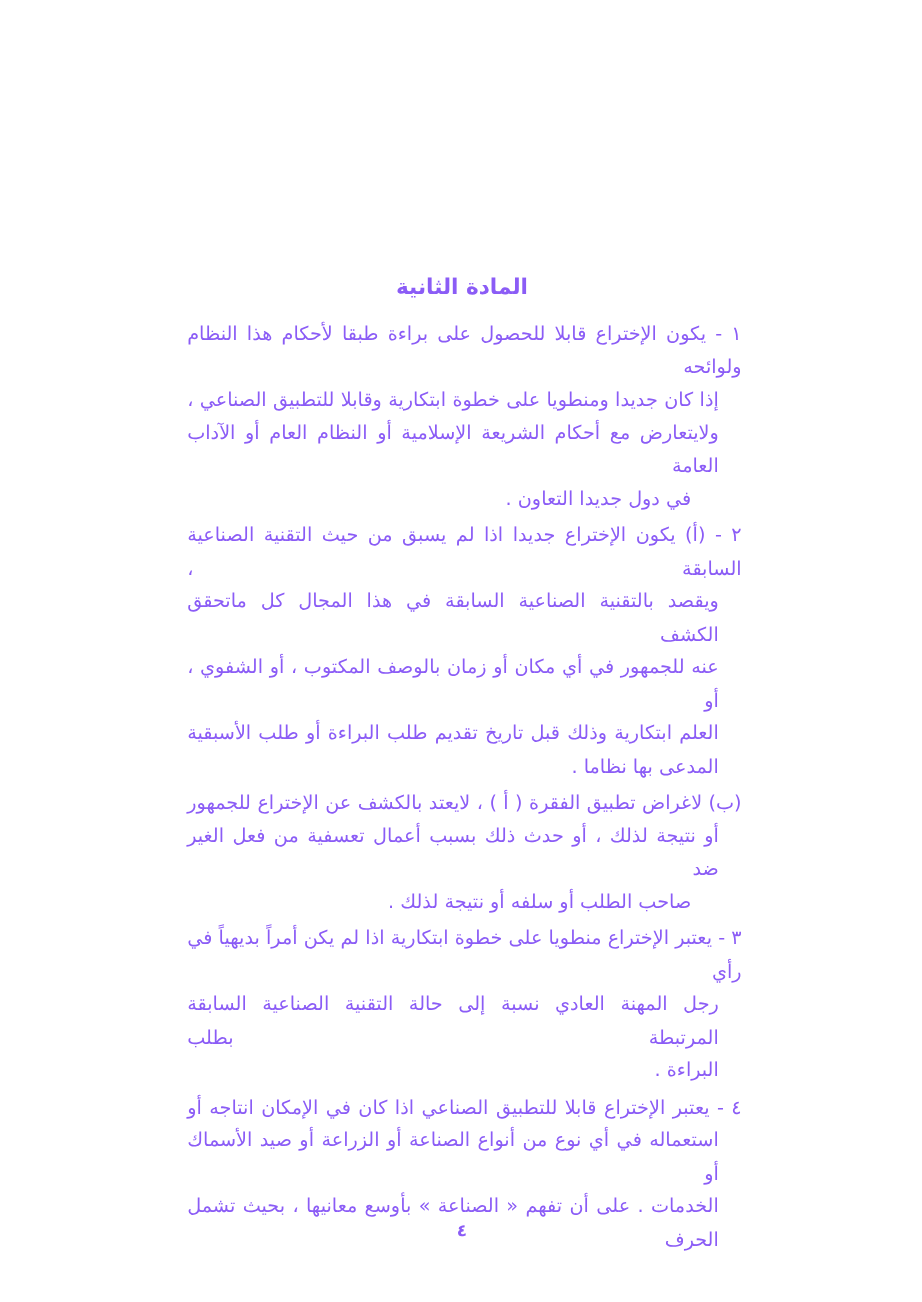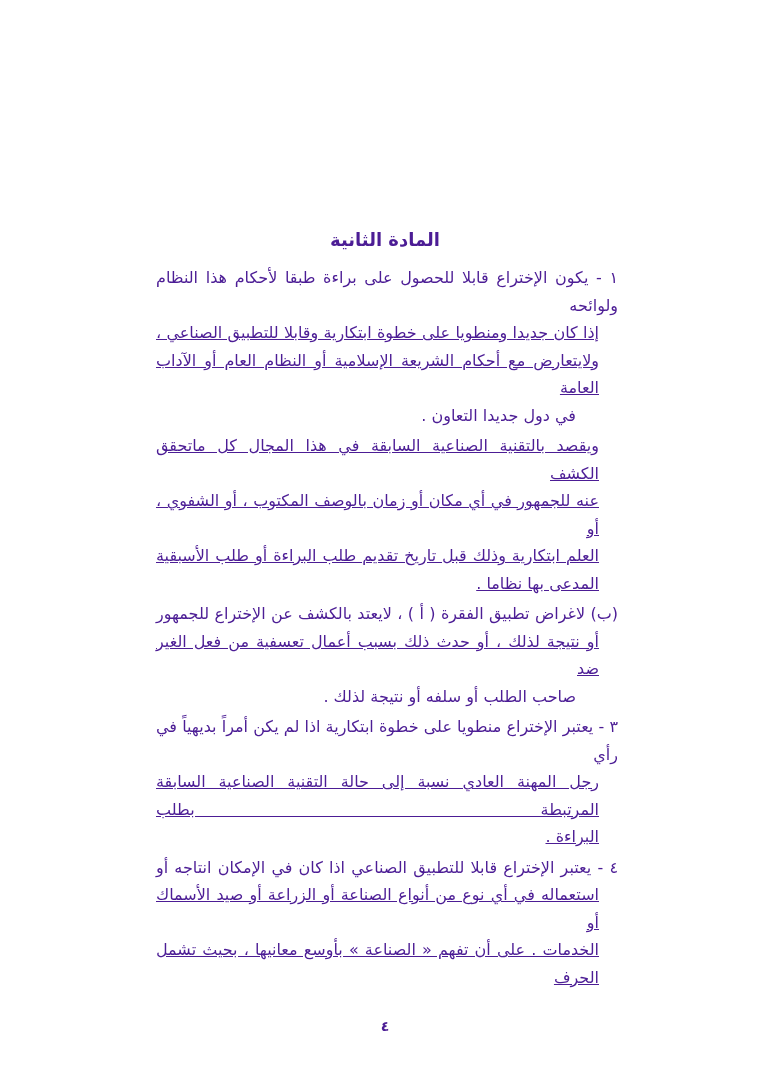--- a/index.html
+++ b/index.html
@@ -5,21 +5,21 @@
   html, body {
     margin: 0;
     padding: 0;
     background: #ffffff;
   }
   .page {
     position: relative;
     width: 768px;
     height: 1085px;
     background: #ffffff;
-    color: #4c1d95;
+    color: #8b5cf6;
     font-family: "DejaVu Sans", sans-serif;
     direction: rtl;
     overflow: hidden;
   }
   .title {
     position: absolute;
     top: 229px;
     right: 150px;
     width: 466px;
     text-align: center;
@@ -35,21 +35,21 @@
     font-size: 16px;
     line-height: 27.5px;
     direction: rtl;
   }
   .para { margin: 0 0 3px 4px; }
   .line {
     text-align: justify;
     text-align-last: justify;
     -moz-text-align-last: justify;
   }
-  .line.ind-1 { margin-right: 19px; text-decoration: underline; }
+  .line.ind-1 { margin-right: 19px; }
   .line.ind-2 { margin-right: 42px; }
   .line.end { text-align-last: right; -moz-text-align-last: right; }
   .line.bold { font-weight: normal; }
   .page-number {
     position: absolute;
     top: 1018px;
     right: 150px;
     width: 466px;
     text-align: center;
     font-size: 14px;
@@ -63,20 +63,21 @@
   <div class="title">المادة الثانية</div>
 
   <div class="content" id="content">
       <div class="para">
         <div class="line ind-0">١ - يكون الإختراع قابلا للحصول على براءة طبقا لأحكام هذا النظام ولوائحه</div>
         <div class="line ind-1">إذا كان جديدا ومنطويا على خطوة ابتكارية وقابلا للتطبيق الصناعي ،</div>
         <div class="line ind-1">ولايتعارض مع أحكام الشريعة الإسلامية أو النظام العام أو الآداب العامة</div>
         <div class="line ind-2 end">في دول جديدا التعاون .</div>
       </div>
       <div class="para">
+        <div class="line ind-0">٢ - (أ) يكون الإختراع جديدا اذا لم يسبق من حيث التقنية الصناعية السابقة ،</div>
         <div class="line ind-1">ويقصد بالتقنية الصناعية السابقة في هذا المجال كل ماتحقق الكشف</div>
         <div class="line ind-1">عنه للجمهور في أي مكان أو زمان بالوصف المكتوب ، أو الشفوي ، أو</div>
         <div class="line ind-1">العلم ابتكارية وذلك قبل تاريخ تقديم طلب البراءة أو طلب الأسبقية</div>
         <div class="line ind-1 end">المدعى بها نظاما .</div>
       </div>
       <div class="para">
         <div class="line ind-0">(ب) لاغراض تطبيق الفقرة ( أ ) ، لايعتد بالكشف عن الإختراع للجمهور</div>
         <div class="line ind-1">أو نتيجة لذلك ، أو حدث ذلك بسبب أعمال تعسفية من فعل الغير ضد</div>
         <div class="line ind-2 end">صاحب الطلب أو سلفه أو نتيجة لذلك .</div>
       </div>

